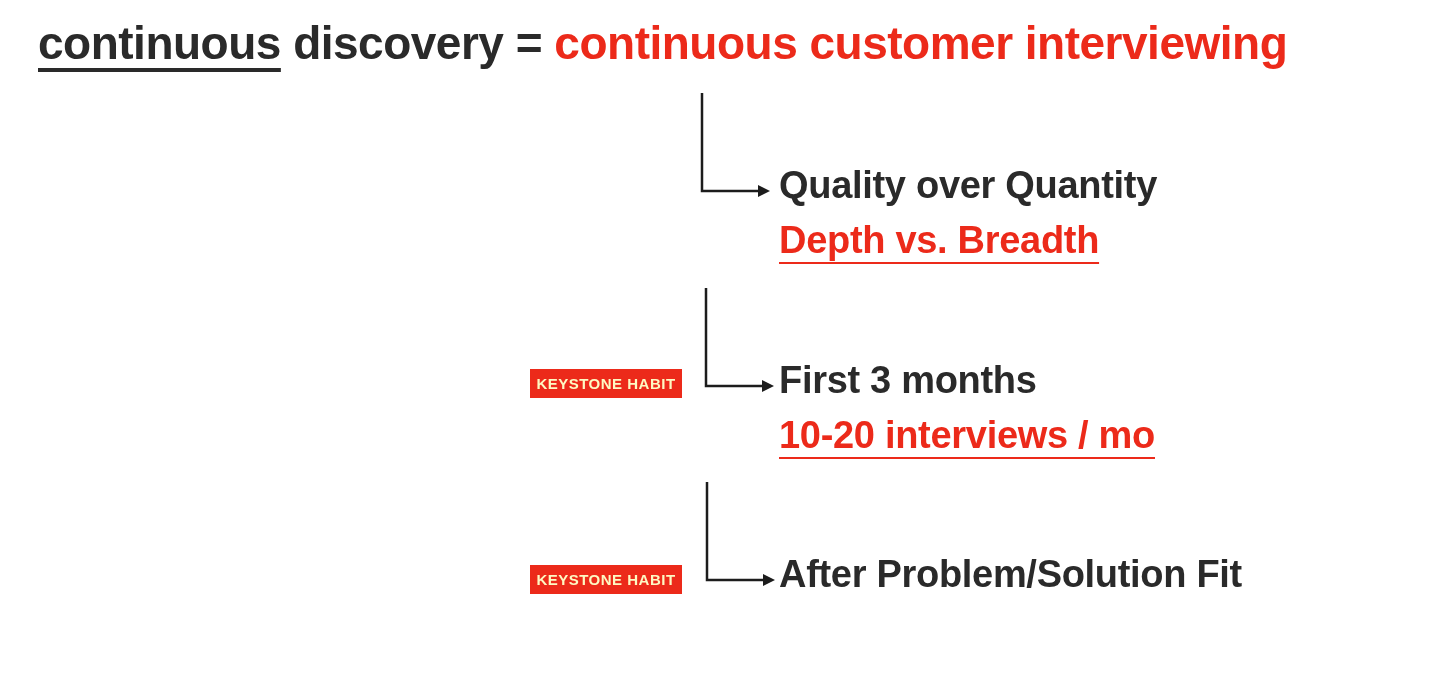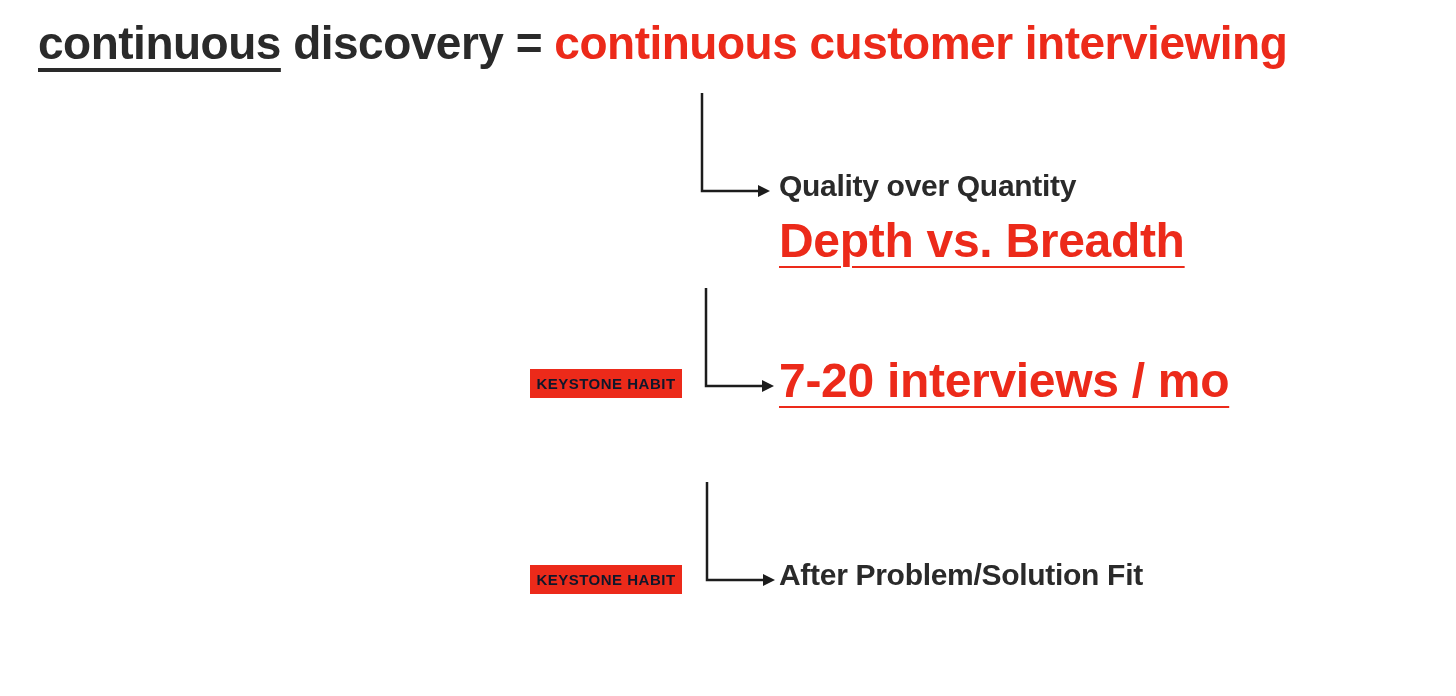--- a/index.html
+++ b/index.html
@@ -44,46 +44,46 @@
     height: 108px;
   }
 
   
   .branch {
     position: absolute;
     left: 779px;
     white-space: nowrap;
   }
   .branch .heading {
-    font-size: 30px;
+    font-size: 38px;
     font-weight: 700;
     line-height: 55px;
     color: #2a2a2a;
     letter-spacing: -0.3px;
   }
   .branch .sub {
-    font-size: 48px;
+    font-size: 38px;
     font-weight: 700;
     line-height: 55px;
     color: #ec2a1a;
     letter-spacing: -0.3px;
     text-decoration: underline;
     text-decoration-thickness: 2px;
     text-underline-offset: 9px;
     text-decoration-color: #ec2a1a;
   }
 
   
   .badge {
     position: absolute;
     left: 530px;
     width: 152px;
     height: 29px;
     background: #ec2a1a;
-    color: #0f172a;
+    color: #fef9c3;
     font-size: 15px;
     font-weight: 700;
     letter-spacing: 0.5px;
     display: flex;
     align-items: center;
     justify-content: center;
     white-space: nowrap;
   }
 
   .pos-branch-1 { top: 158px; }
@@ -124,20 +124,21 @@
   <div class="badge pos-badge-1">KEYSTONE HABIT</div>
 
   <div class="badge pos-badge-2">KEYSTONE HABIT</div>
 
   <div class="branch pos-branch-1">
     <div class="heading">Quality over Quantity</div>
     <div class="sub">Depth vs. Breadth</div>
   </div>
 
   <div class="branch pos-branch-2">
-    <div class="sub">7-20 interviews / mo</div>
+    <div class="heading">First 3 months</div>
+    <div class="sub">10-20 interviews / mo</div>
   </div>
 
   <div class="branch pos-branch-3">
     <div class="heading">After Problem/Solution Fit</div>
   </div>
 
 </div>
 
 </body></html>

